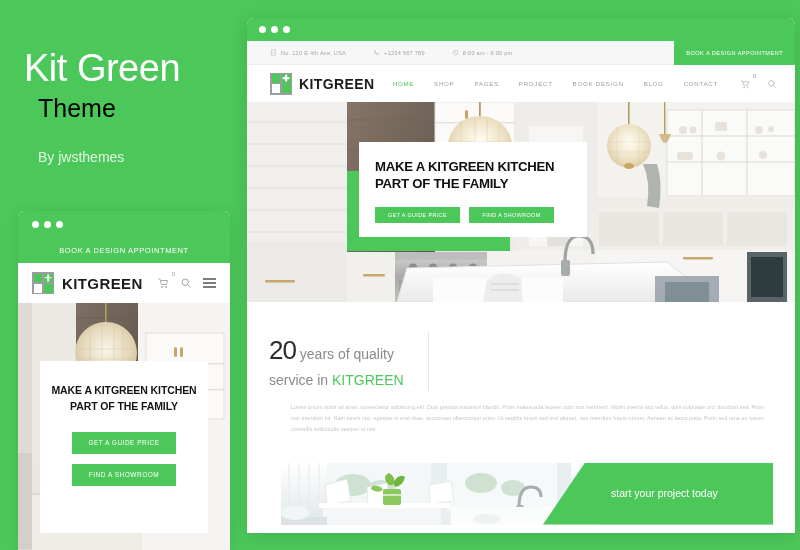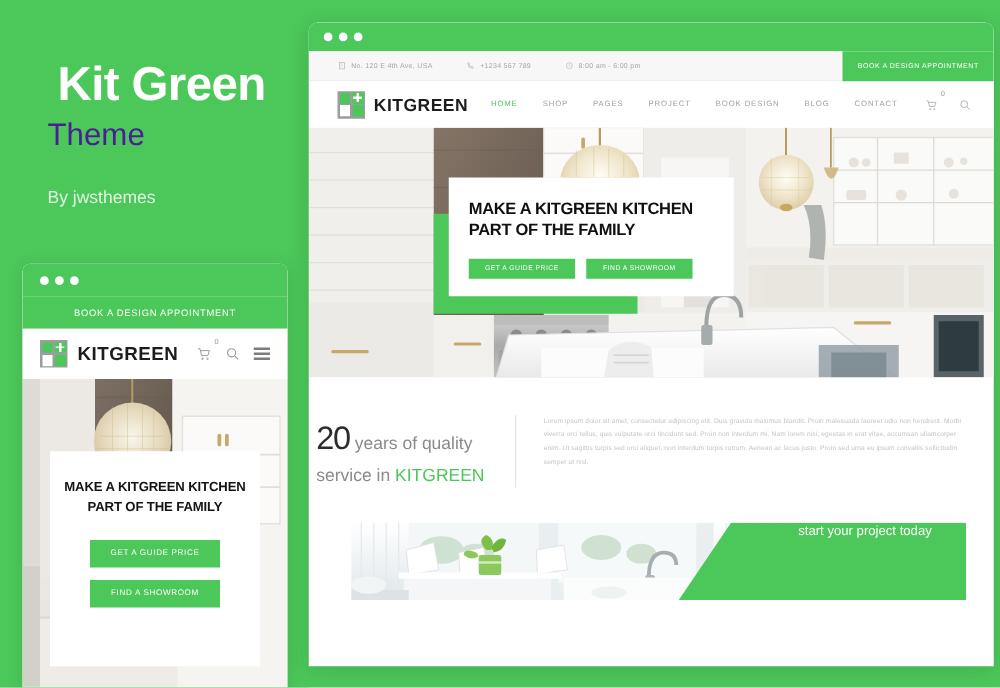--- a/index.html
+++ b/index.html
@@ -9,27 +9,27 @@
     background:#4cc75a;
     position:relative;
   }
 
   
   #left-panel{
     position:absolute; left:0; top:0; width:247px; height:550px;
     background:#4cc75a;
   }
   #promo-title{
-    position:absolute; left:46px; top:49px;
-    font-size:38px; font-weight:bold; color:#ffffff;
+    position:absolute; left:24px; top:49px;
+    font-size:38px; font-weight:normal; color:#ffffff;
     letter-spacing:-0.5px; line-height:1;
   }
   #promo-sub{
     position:absolute; left:38px; top:96px;
-    font-size:25px; font-weight:300; color:#4c1d95; line-height:1;text-align:right;
+    font-size:25px; font-weight:300; color:#000000; line-height:1;text-align:right;
   }
   #promo-by{
     position:absolute; left:38px; top:138px;
     font-size:14px; color:#e0f7e3; line-height:1;margin-top:12px;
   }
 
   
   .chrome-bar{ background:#4cc75a; display:flex; align-items:center; }
   .dot{ width:7px; height:7px; border-radius:50%; background:#ffffff; margin-right:5px; }
 
@@ -141,42 +141,42 @@
   }
   .hero-btns{ display:flex; gap:9px; margin-top:14px; }
   .h-btn{
     width:85px; height:16px; background:#4cc75a; color:#fff;
     font-size:5.4px; letter-spacing:.4px;
     display:flex; align-items:center; justify-content:center;
   }
 
   
   #about{
-    display:flex; padding:30px 20px 0 6px; gap:0;
+    display:flex; padding:30px 20px 0 22px; gap:12px;flex-direction:column;
   }
   #years-col{ width:160px; padding-right:18px; border-right:1px solid #e6e6e6; }
   #years-col .line{ font-size:14px; color:#8a8a8a; font-weight:300; line-height:1.45; }
   #years-col .num{ font-size:26px; color:#2c2c2c; font-weight:400; letter-spacing:-1px; }
   #years-col .brand{ color:#4cc75a; }
   #about-text{
     padding-left:22px; font-size:5.3px; color:#c4c4c4;
     line-height:2.05; letter-spacing:.1px; flex:1;
   }
 
   
   #promo-banner{
     position:relative; margin:28px 22px 0 34px; height:62px;
     overflow:hidden;
   }
   #promo-img{ position:absolute; inset:0; }
   #promo-green{
     position:absolute; right:0; top:0; width:230px; height:62px;
     background:#4cc75a;
     clip-path:polygon(42px 0, 230px 0, 230px 62px, 0 62px);
-    display:flex; justify-content:center;
+    display:flex; flex-direction:column; justify-content:center;
     padding-left:68px;
   }
   #promo-green div{ font-size:10.5px; color:#ffffff; line-height:1.45; font-weight:300; }
 
   .ico{ display:block; }
 </style>
 </head>
 <body>
 
 <div id="left-panel">

